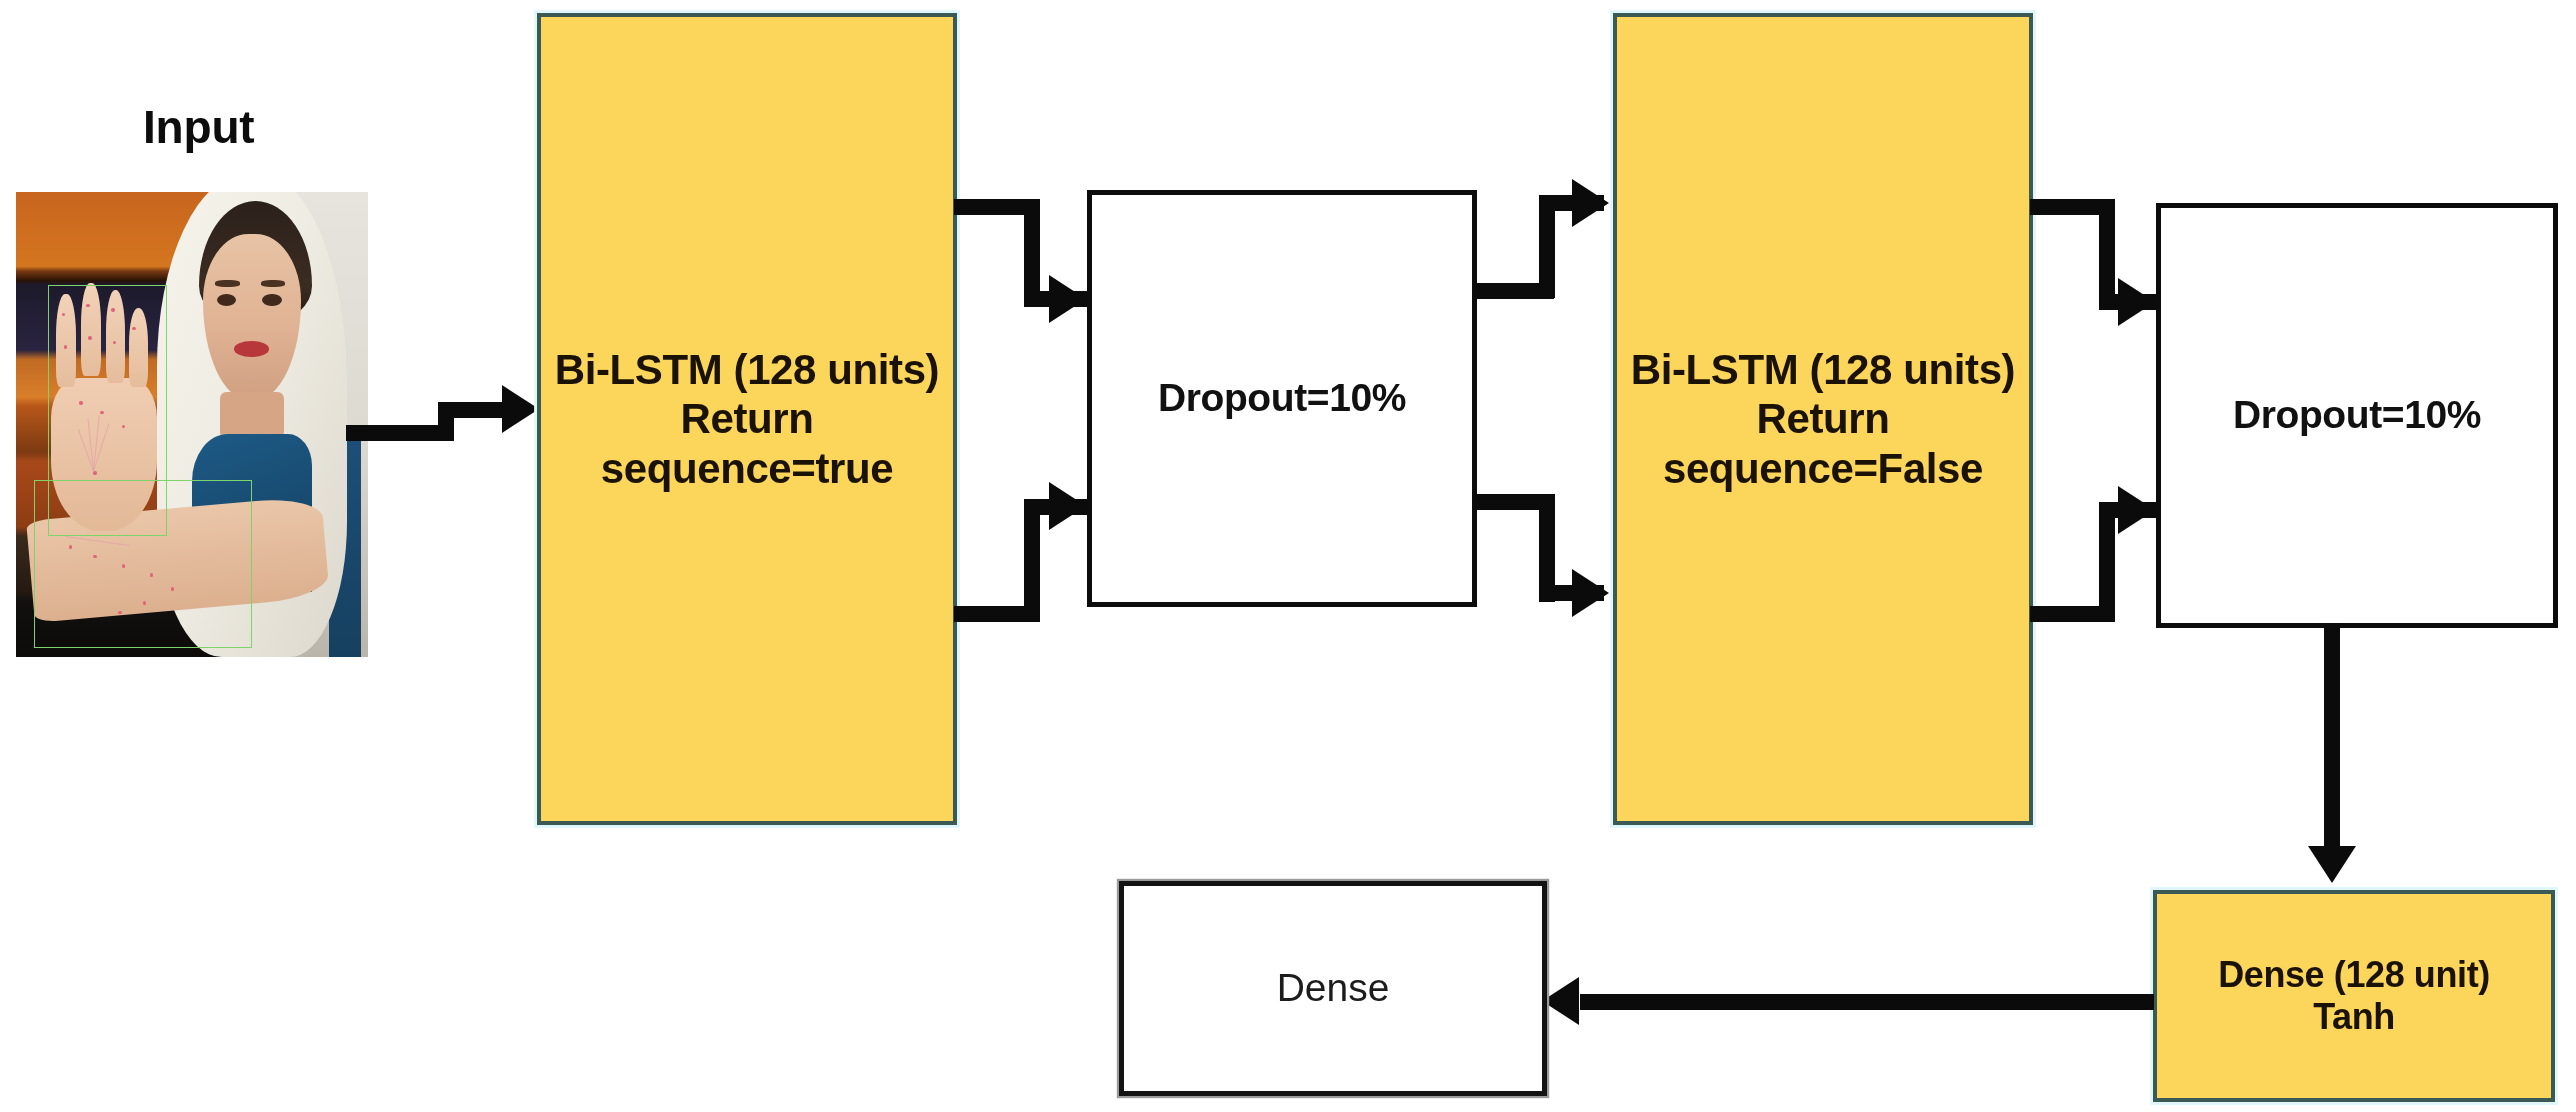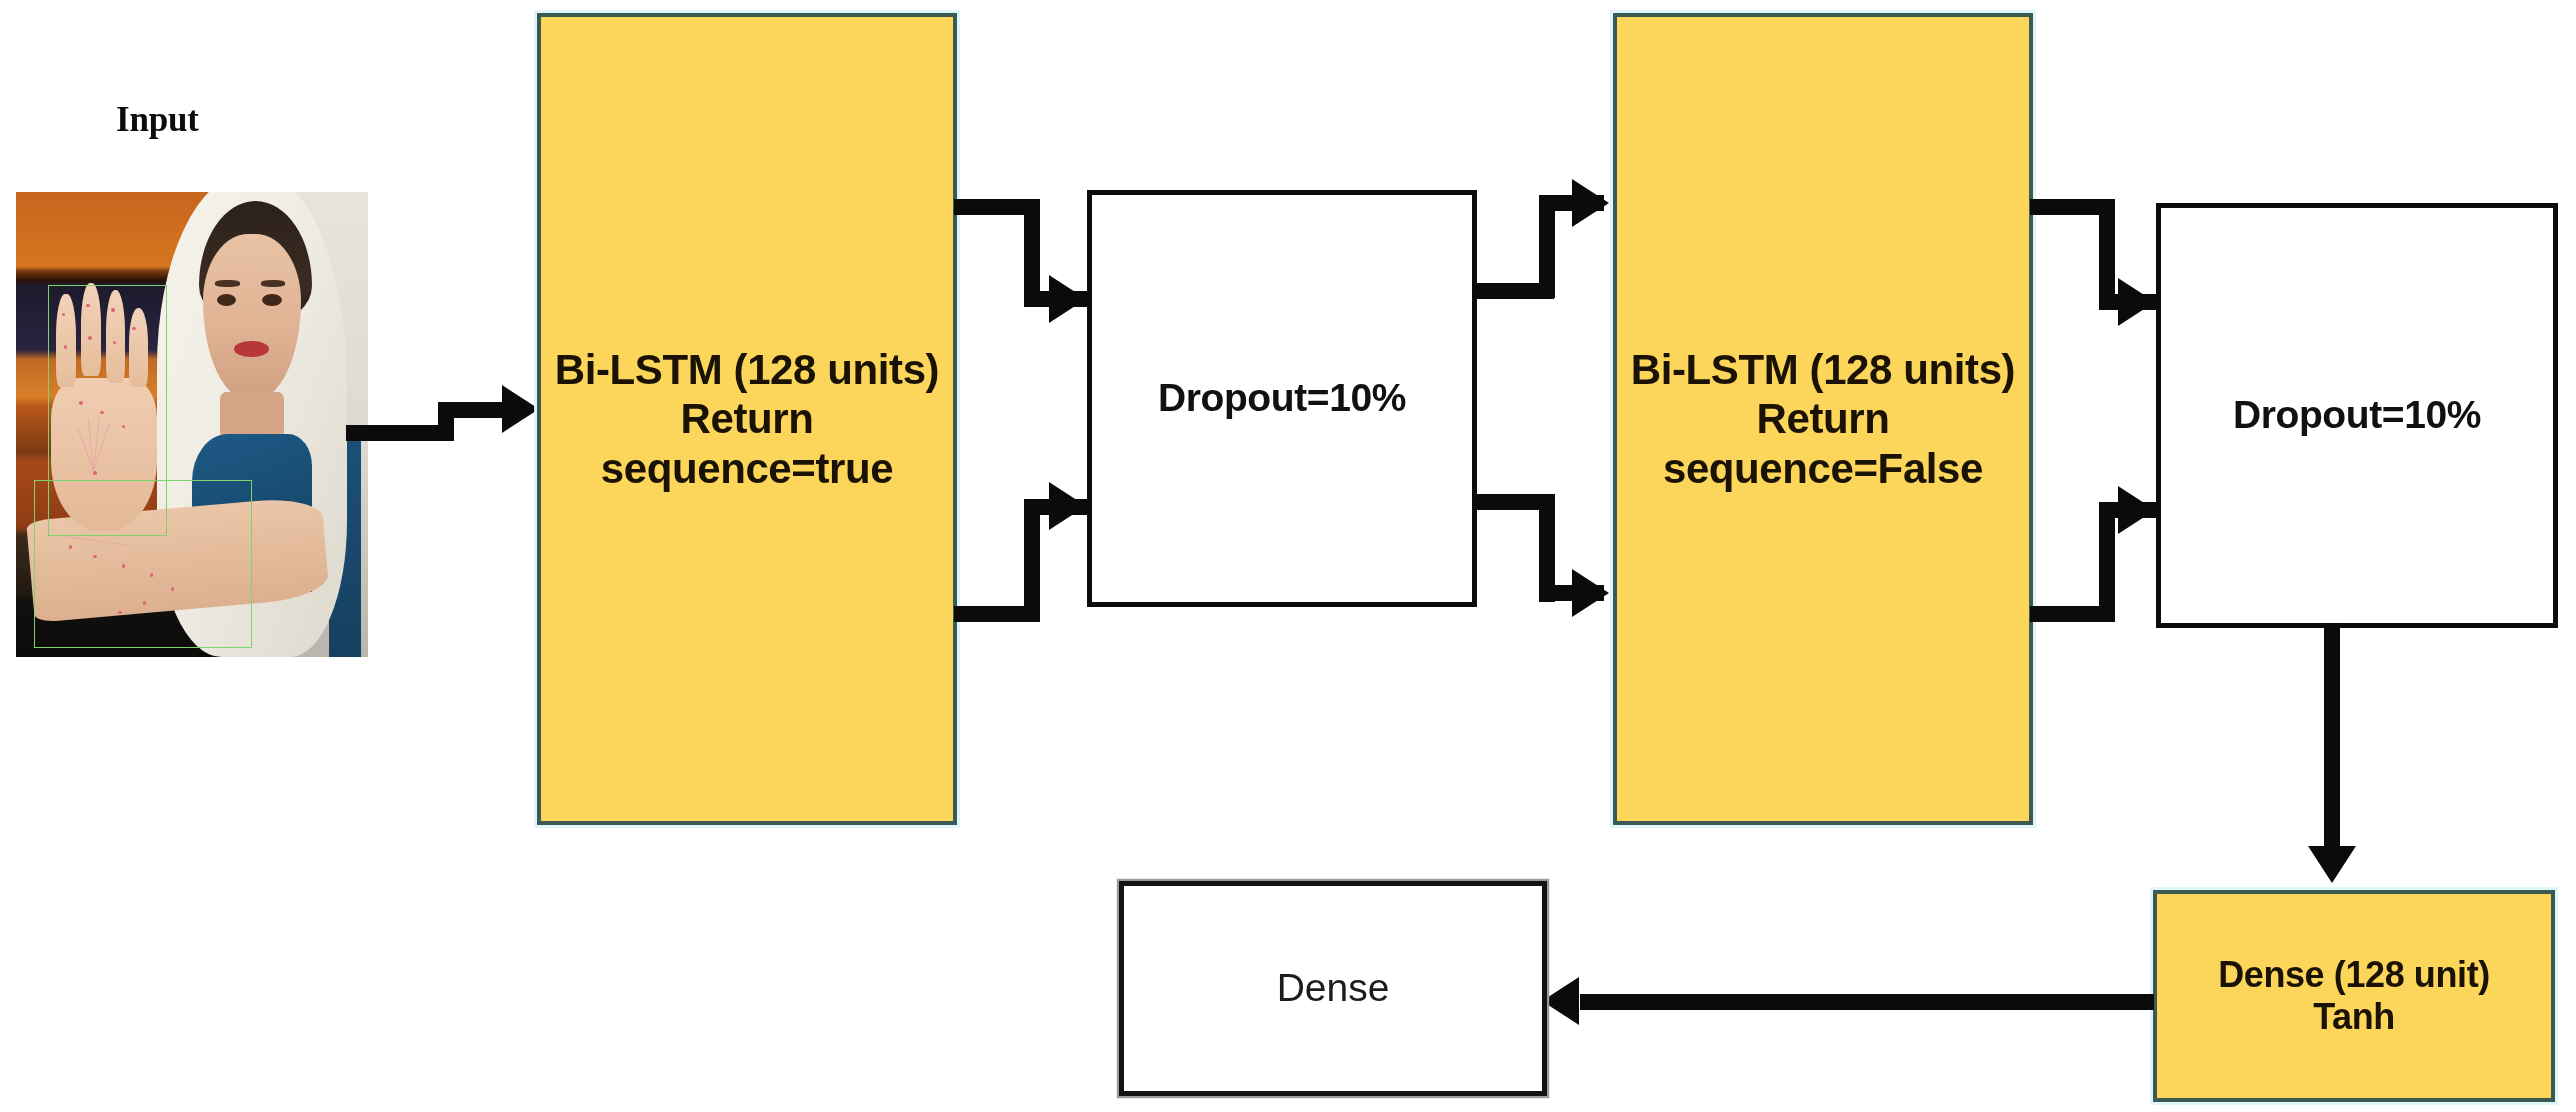--- a/index.html
+++ b/index.html
@@ -197,21 +197,21 @@
     border-left: 24.4px solid transparent;
     border-right: 24.4px solid transparent;
     border-top: 37px solid #0b0b0b;
   }
 </style>
 </head>
 <body>
 
 <div id="canvas">
 
-  <div class="caption" style="left:116px; top:100px; font-size:35px;font-family:Liberation Serif, serif;">Input</div>
+  <div class="caption" style="left:143px; top:100px; font-size:46px;">Input</div>
 
   <div class="photo" style="left:16px; top:192px; width:352px; height:465px;">
     <div class="bg-shelf"></div>
     <div class="bg-wall"></div>
     <div class="wall-strip"></div>
     <div class="scarf"></div>
     <div class="hair"></div>
     <div class="face"></div>
     <div class="brow l"></div>
     <div class="brow r"></div>

